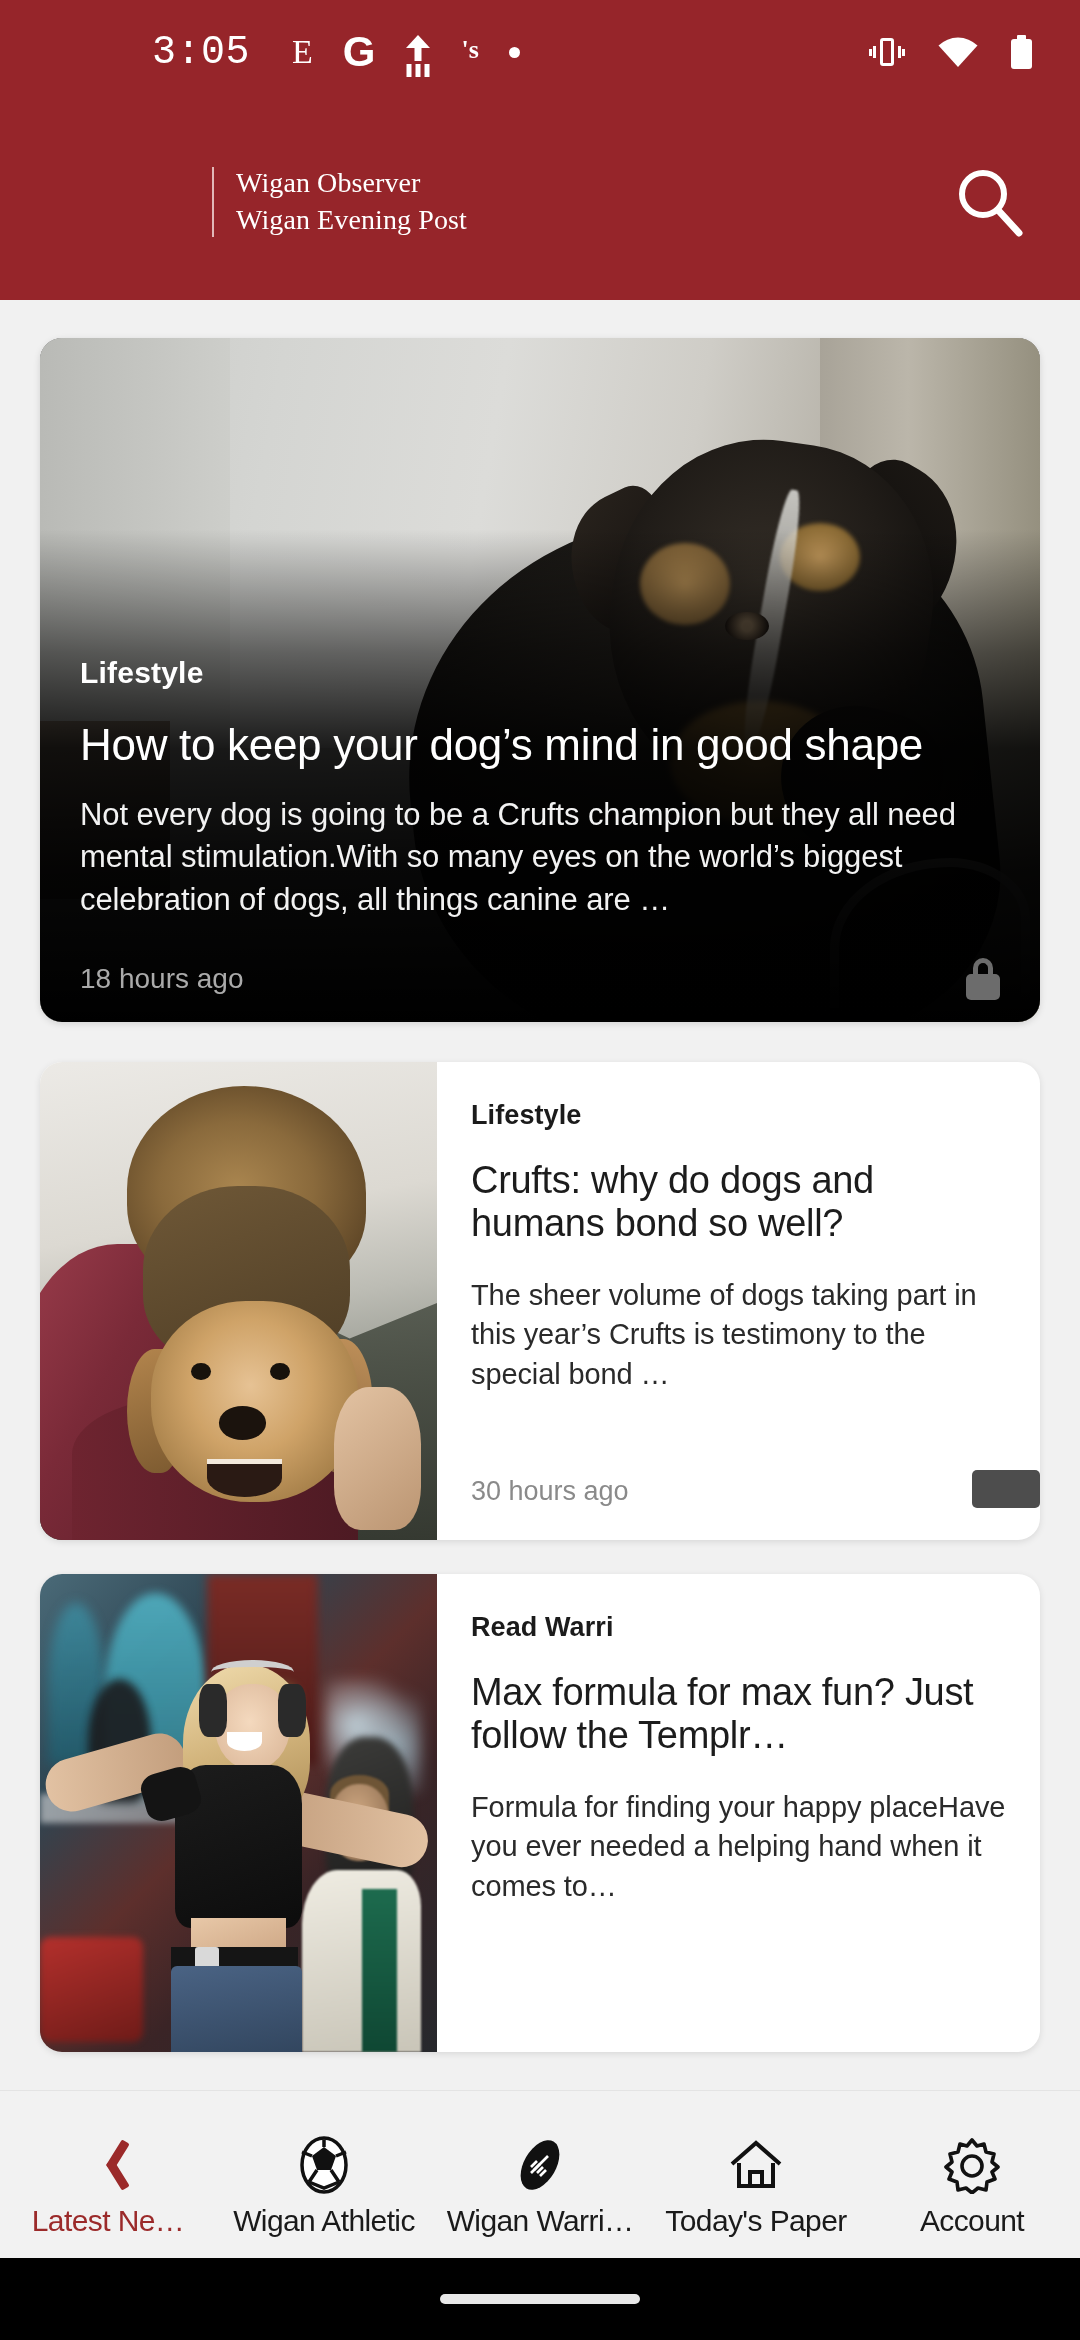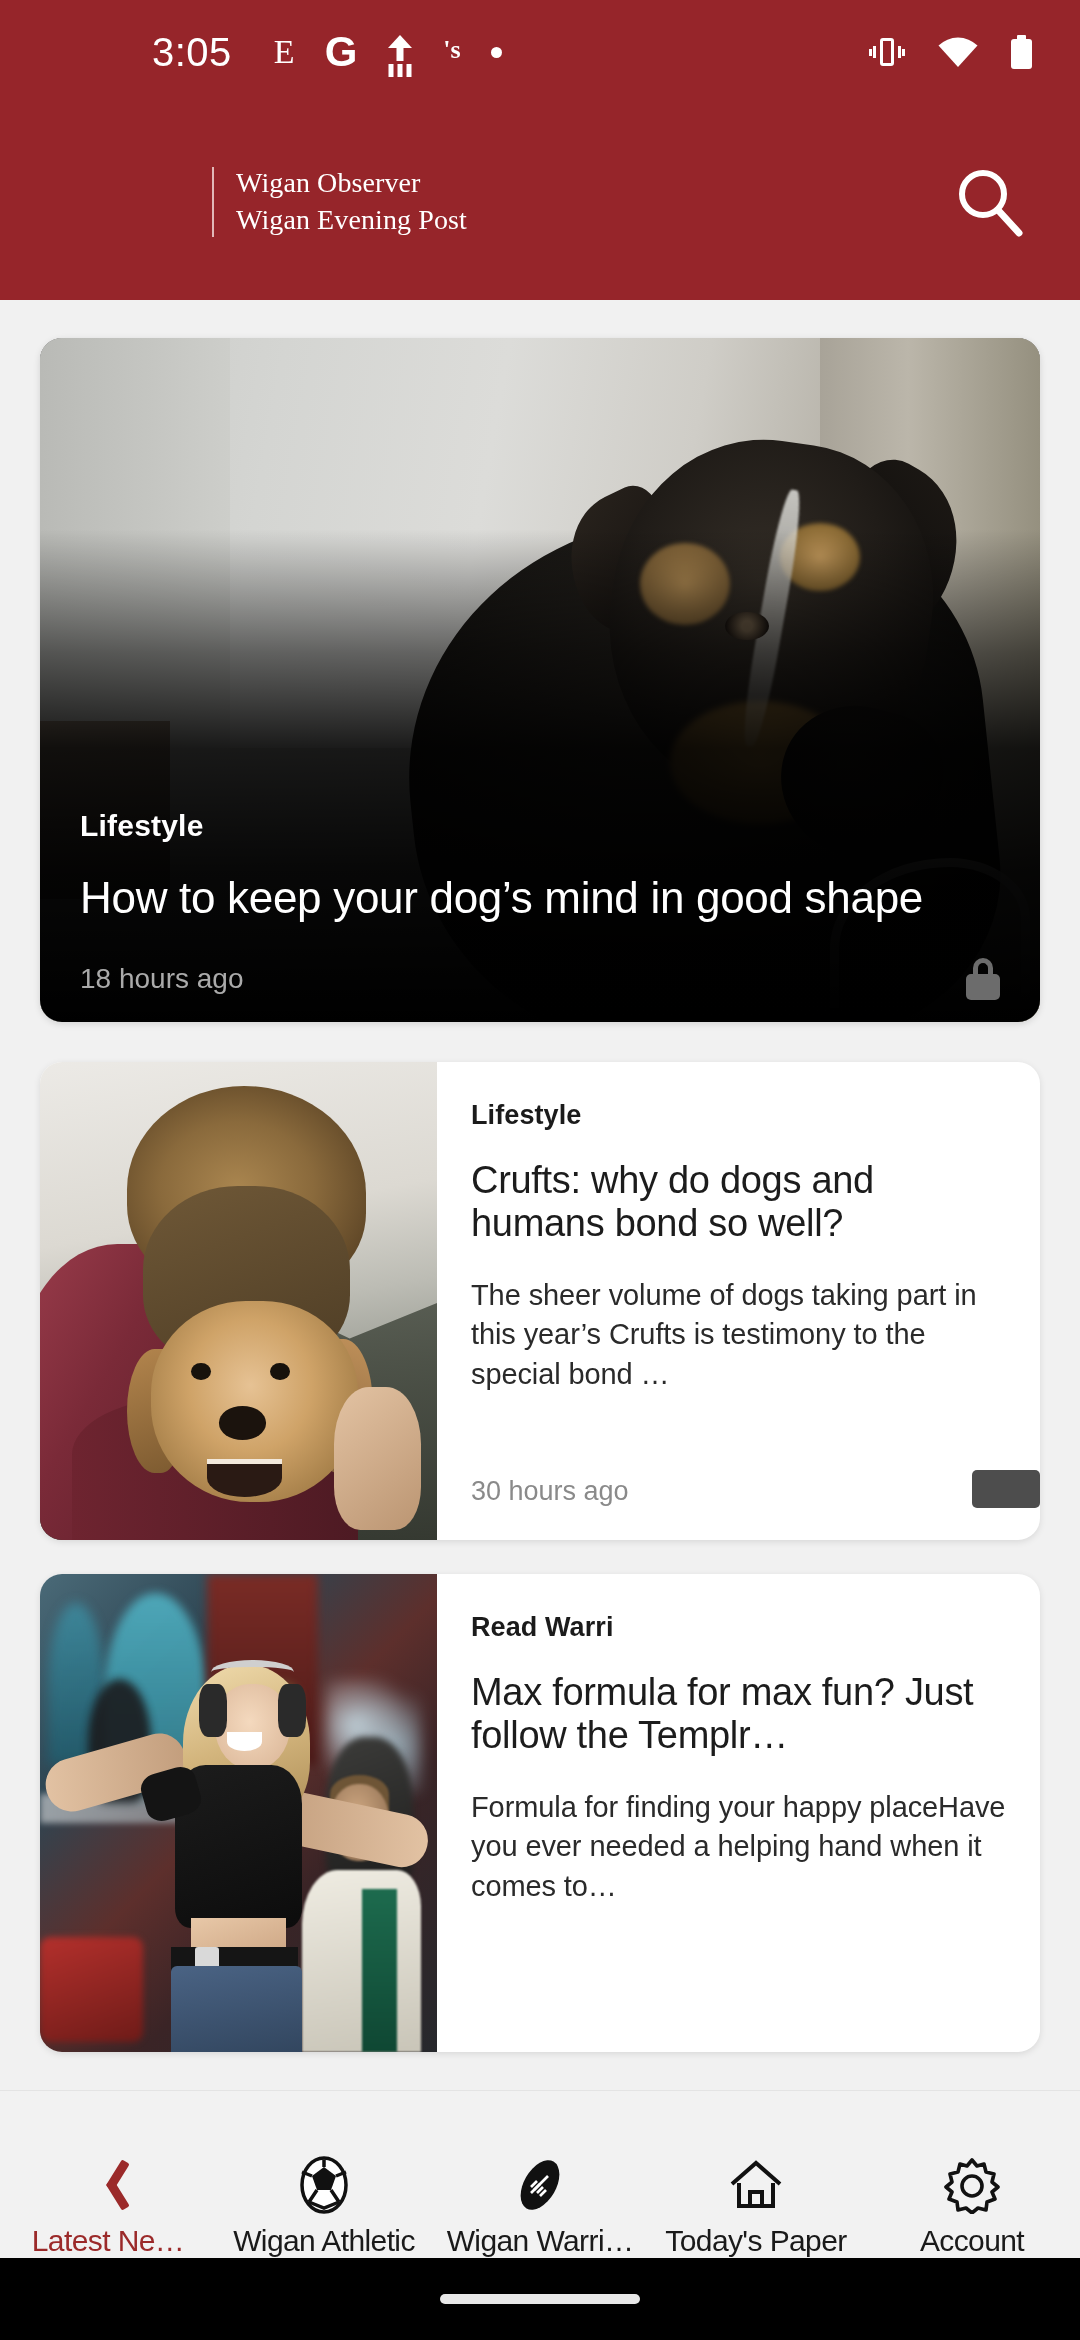--- a/index.html
+++ b/index.html
@@ -11,21 +11,21 @@
   }
   #app { position:relative; width:1080px; height:2340px; background:#f1f1f1; overflow:hidden; }
 
   
   .statusbar {
     position:absolute; top:0; left:0; width:1080px; height:104px;
     background:#96252a; display:flex; align-items:center;
   }
   .sb-time {
     color:#fff; font-size:40px; font-weight:400; letter-spacing:0.5px;
-    margin-left:152px; font-family:Liberation Sans, sans-serif;
+    margin-left:152px; font-family:Liberation Mono, monospace;
   }
   .sb-notifs { display:flex; align-items:center; gap:30px; margin-left:42px; }
   .sb-ico-e { color:#fff; font-family:"Liberation Serif", serif; font-size:34px; line-height:1; }
   .sb-ico-g { color:#fff; font-family:"Liberation Sans", sans-serif; font-size:42px; font-weight:bold; line-height:1; }
   .sb-ico-up { width:26px; height:34px; position:relative; }
   .sb-ico-up::before {
     content:""; position:absolute; left:50%; top:0; transform:translateX(-50%);
     border-left:12px solid transparent; border-right:12px solid transparent; border-bottom:13px solid #fff;
   }
   .sb-ico-up::after {
@@ -385,21 +385,21 @@
     background:#fff; border-radius:22px 22px 0 0; box-shadow:0 -1px 5px rgba(0,0,0,0.05);
   }
   .peek-thumb {
     position:absolute; left:0; top:0; width:397px; height:60px;
     background:linear-gradient(180deg,#dfe2e4,#eceeef); border-radius:22px 0 0 0;
   }
 
   
   .bottomnav {
     position:absolute; left:0; bottom:82px; width:1080px; height:168px;
-    background:#f2f2f2; display:flex; align-items:flex-end;
+    background:#f2f2f2; display:flex; align-items:center;
     border-top:1px solid #e4e4e4;
   }
   .nav-item {
     flex:1; display:flex; flex-direction:column; align-items:center;
     padding-top:22px; cursor:pointer; overflow:hidden;
   }
   .nav-icon { height:62px; display:flex; align-items:center; justify-content:center; }
   .nav-label {
     font-size:30px; color:#1a1a1a; margin-top:8px; white-space:nowrap;
     letter-spacing:-0.6px; font-family:"Liberation Sans", sans-serif;
@@ -490,20 +490,21 @@
           <div class="tan3"></div>
         <div class="blaze"></div>
           <div class="eye"></div>
           <div class="snout"></div>
         <div class="chair"></div>
       </div>
       <div class="hero-grad"></div>
       <div class="hero-content">
         <div class="hero-kicker">Lifestyle</div>
         <div class="hero-title">How to keep your dog’s mind in good shape</div>
+        <div class="hero-excerpt">Not every dog is going to be a Crufts champion but they all need mental stimulation.With so many eyes on the world’s biggest celebration of dogs, all things canine are …</div>
         <div class="hero-footer">
           <span class="hero-time">18 hours ago</span>
           <span class="lock lock-dark">
             <span class="shackle"></span>
               <span class="body"></span>
           </span>
         </div>
       </div>
     </div>
 

